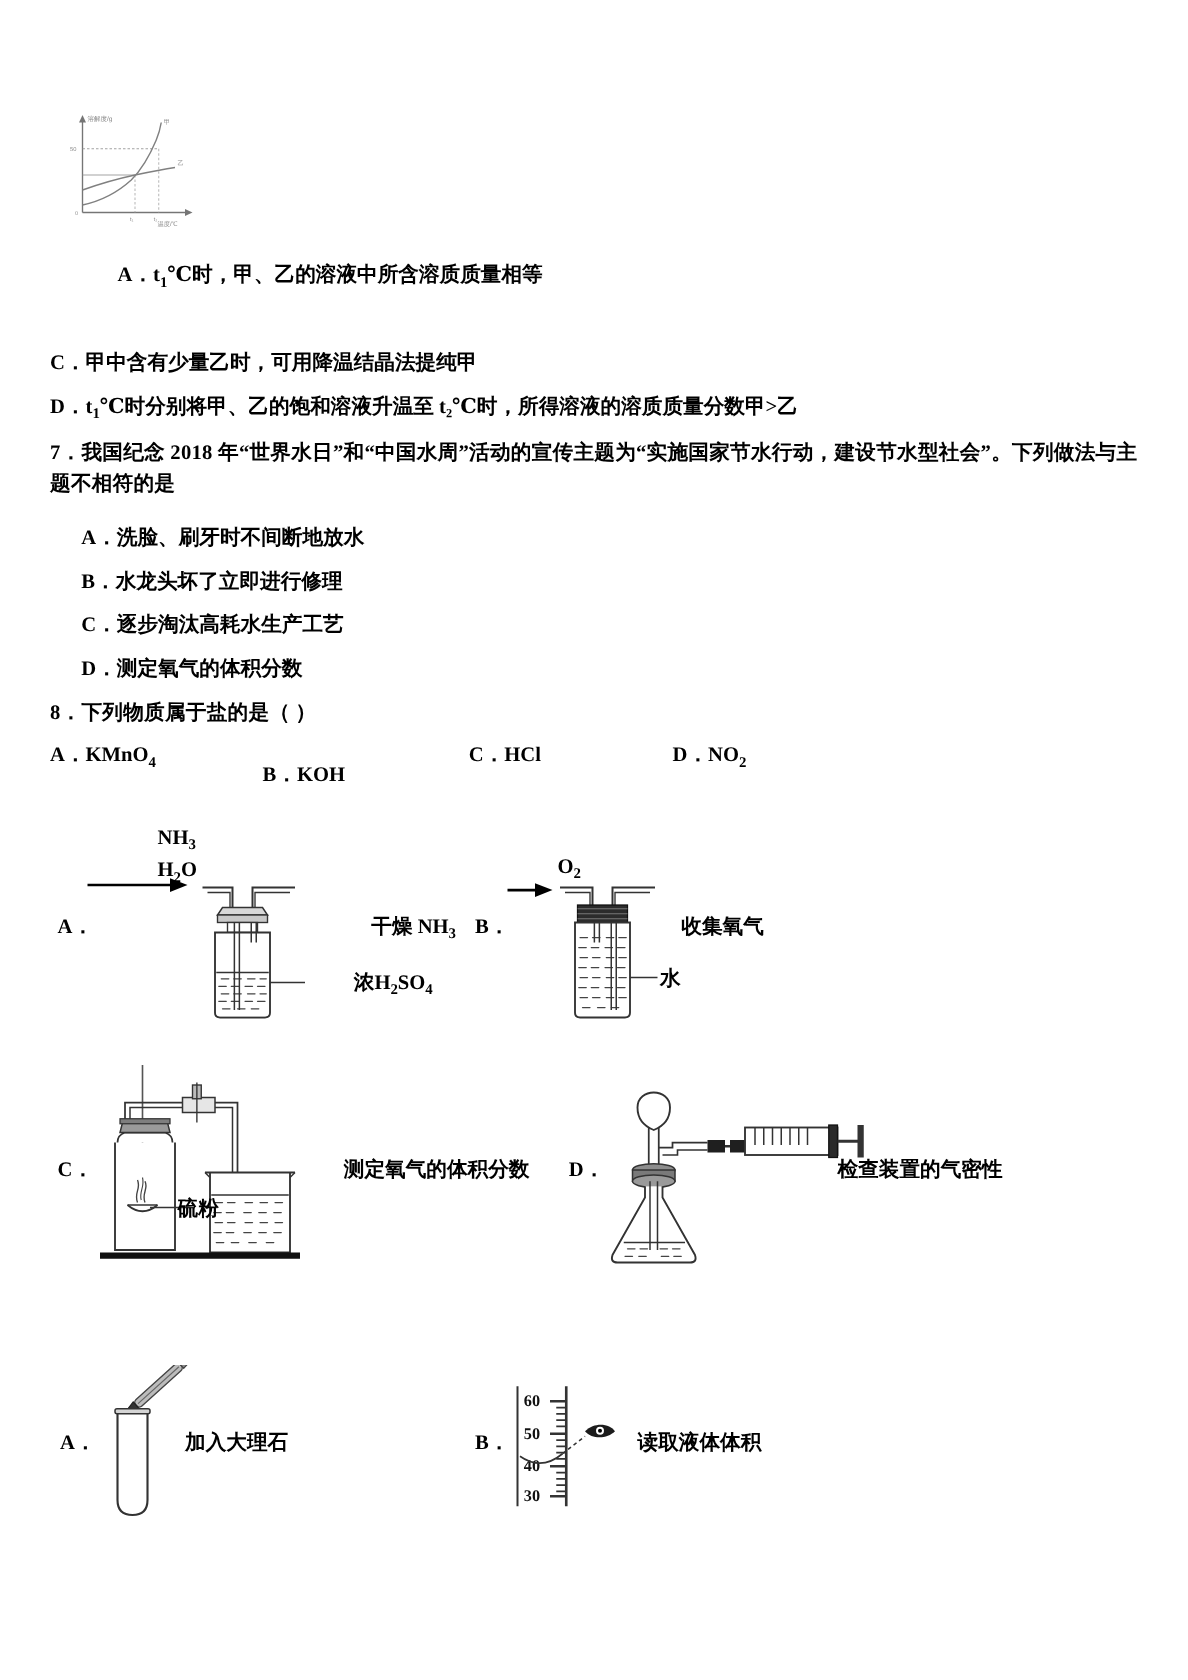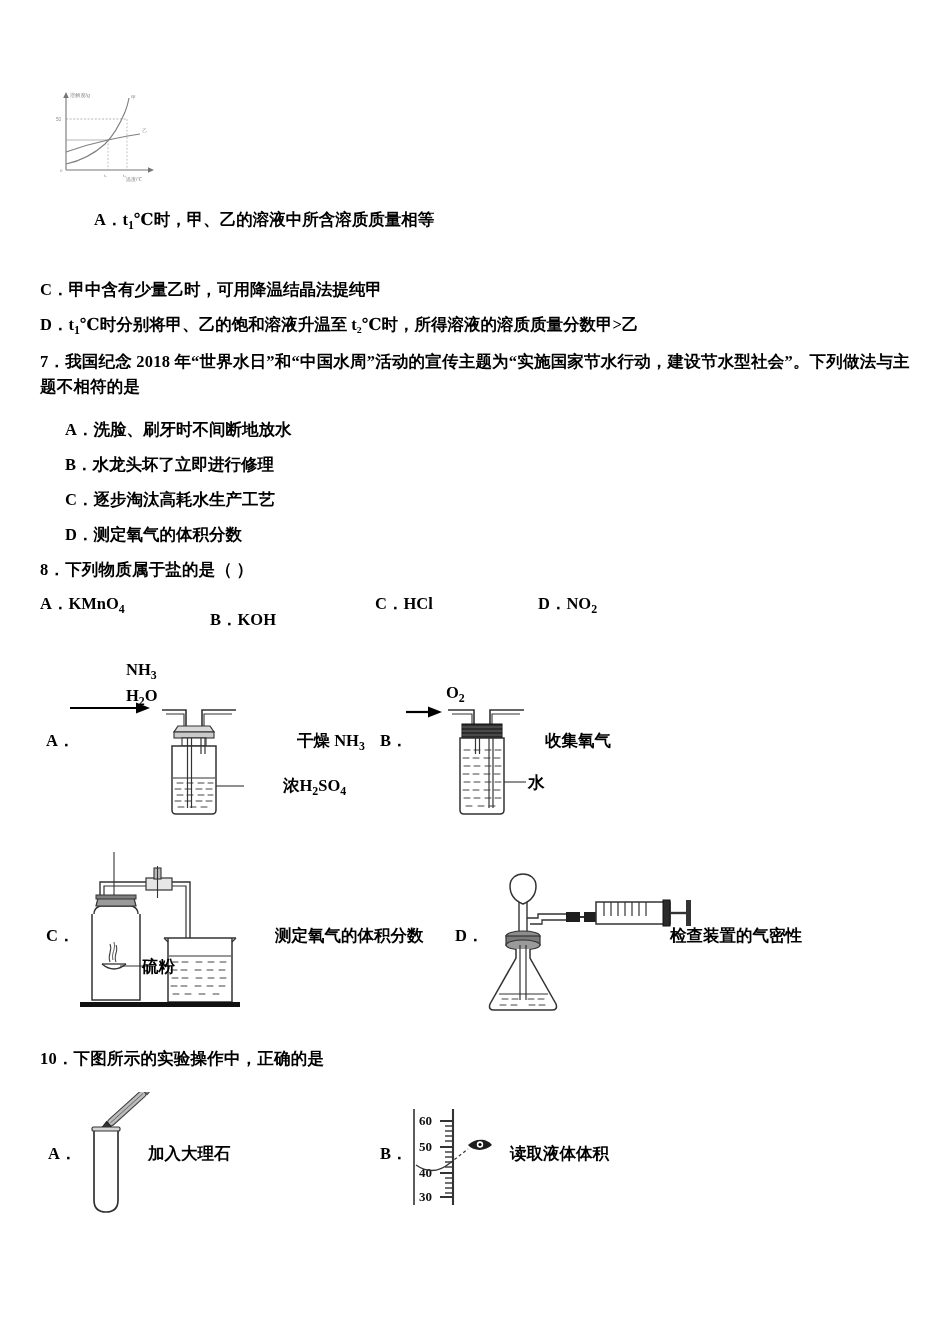--- a/index.html
+++ b/index.html
@@ -441,23 +441,20 @@
         <line x1="20" y1="147" x2="26" y2="147"></line>
           <line x1="31" y1="147" x2="37" y2="147"></line>
         <line x1="49" y1="147" x2="55" y2="147"></line>
           <line x1="59" y1="147" x2="65" y2="147"></line>
       </g>
     </svg>
   </div>
 
   <div class="figlabel" style="left:670px; top:925px;">检查装置的气密性</div>
 
-  <div class="qline" style="left:40px; top:1047px;">
-    <span>10．</span><span>下图所示的实验操作中，正确的是</span>
-  </div>
 
   <div class="bigletter" style="left:48px; top:1143px;">A．</div>
 
   <div class="fig" style="left:72px; top:1092px;">
     <svg width="110" height="126" viewBox="0 0 110 126">
 
       <g transform="rotate(-42 52 22)">
         <rect x="34" y="16" width="48" height="7" rx="3" fill="#bcbcbc" stroke="#444" stroke-width="1.1"></rect>
         <line x1="36" y1="19.5" x2="80" y2="19.5" stroke="#666" stroke-width="0.9"></line>
         <path d="M34,16 L20,18.5 L34,23 Z" fill="#333" stroke="#222" stroke-width="1"></path>

